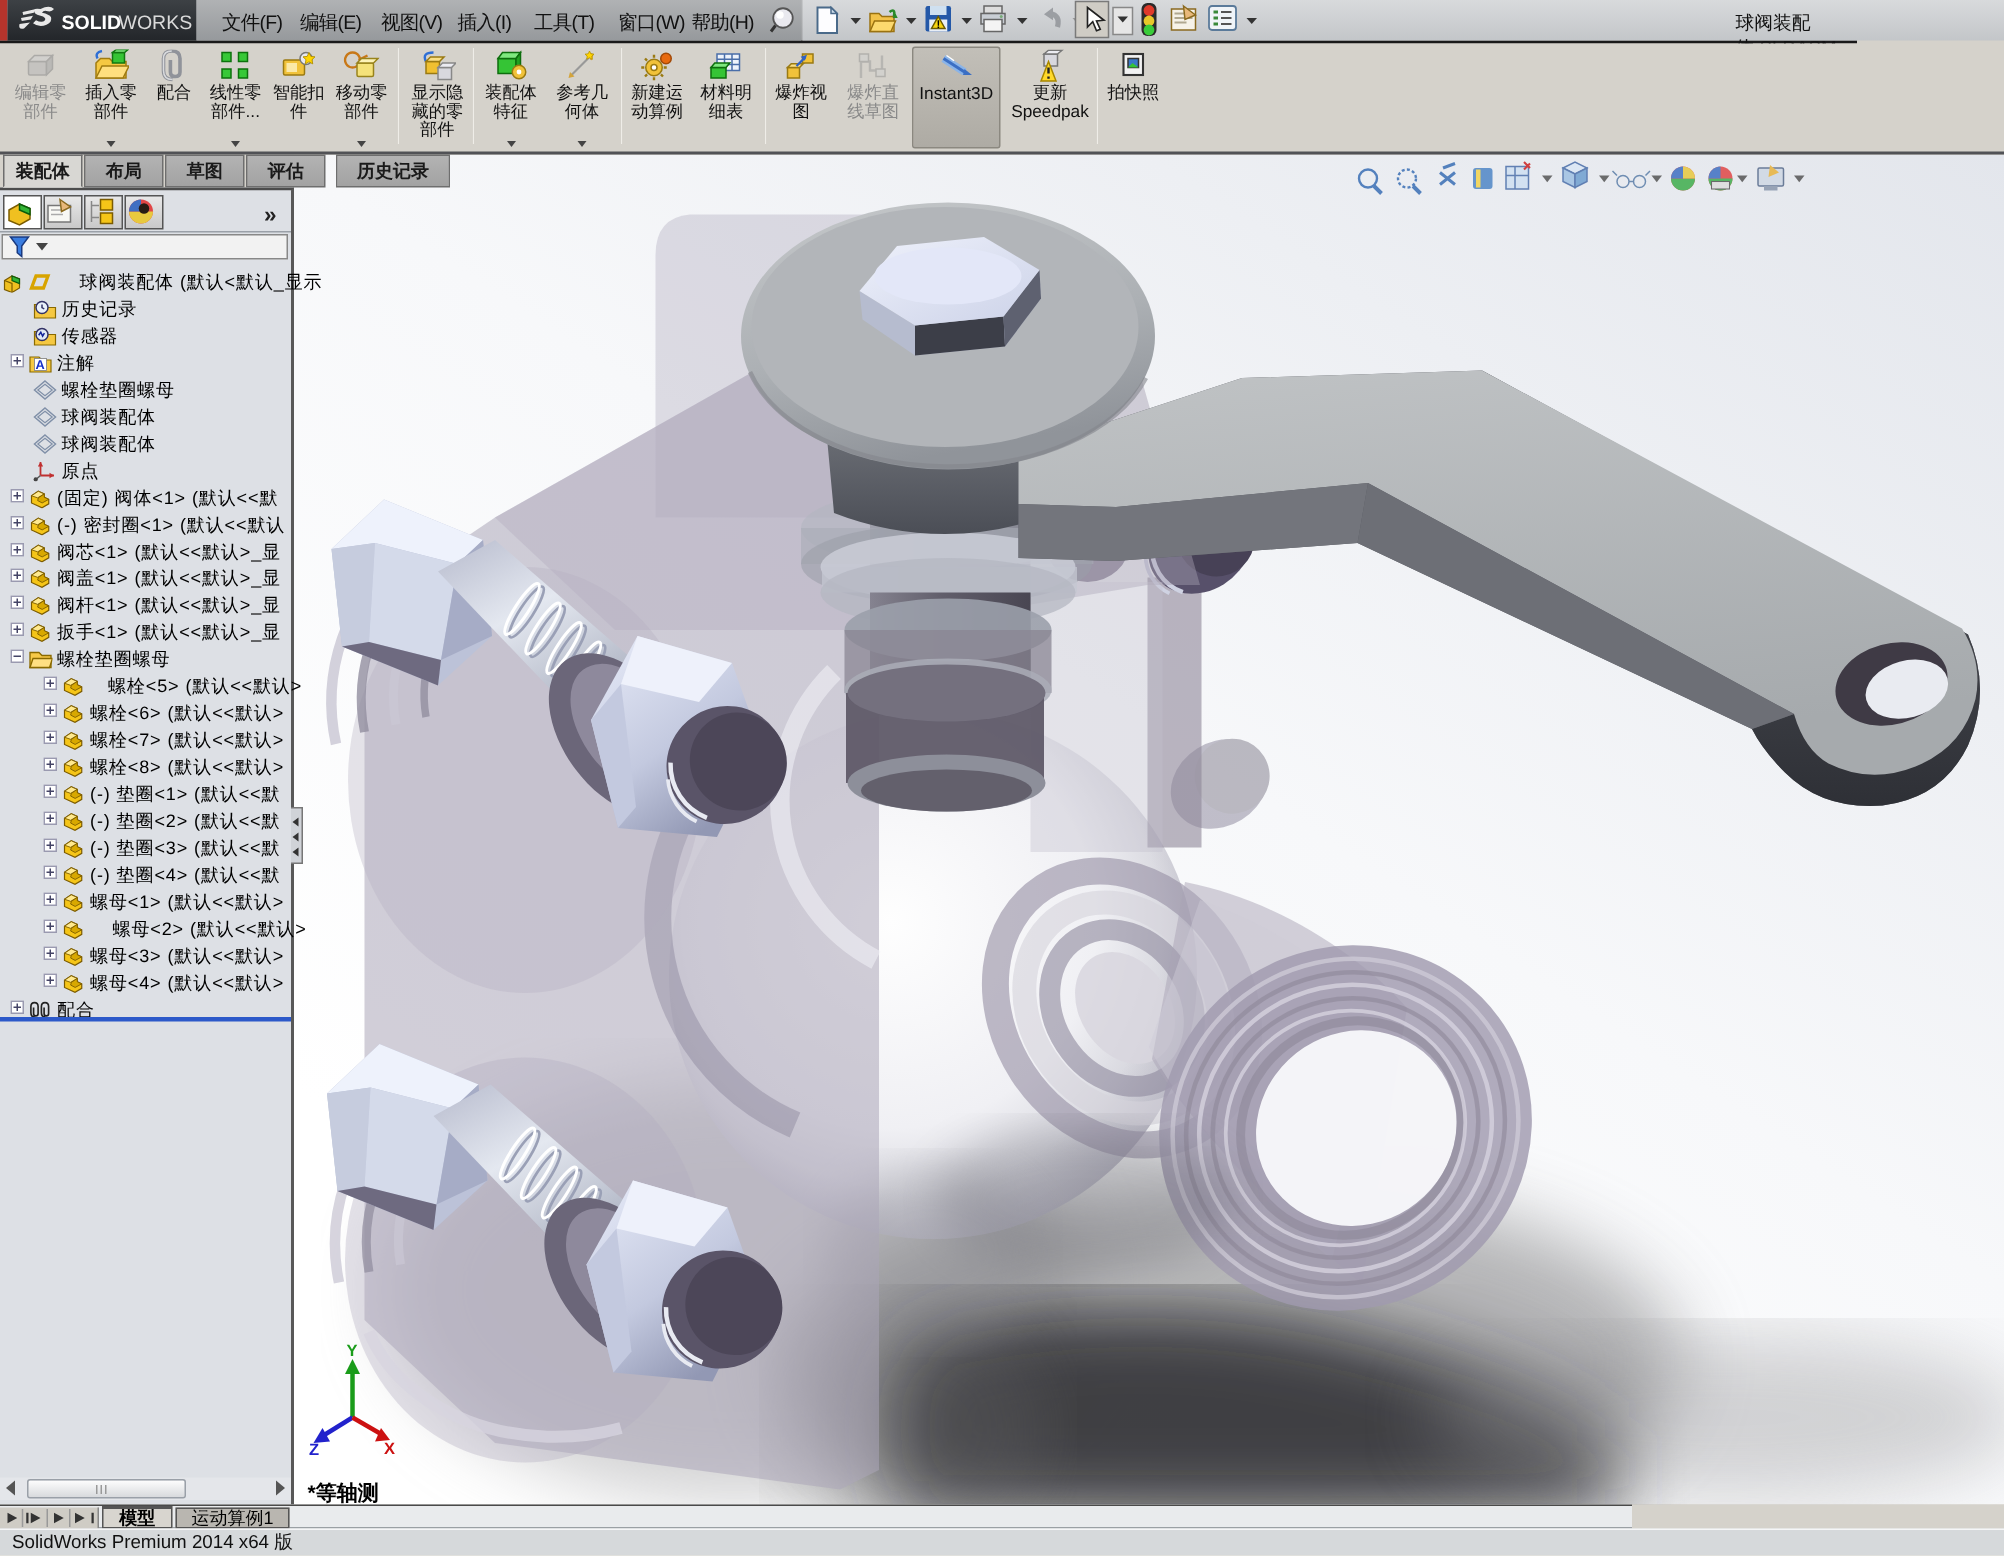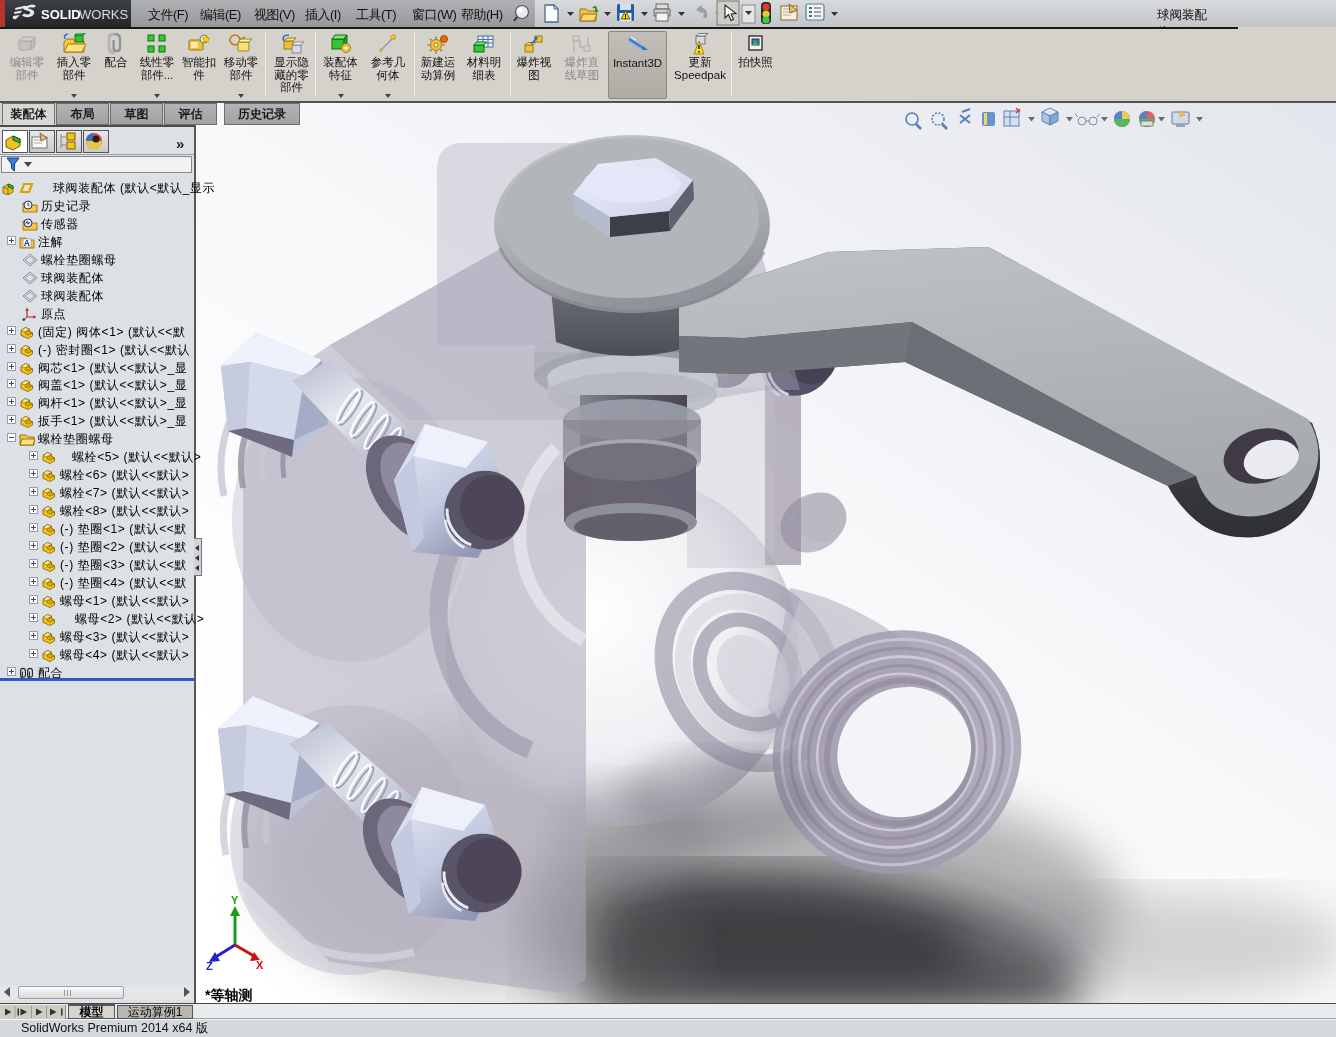--- a/index.html
+++ b/index.html
@@ -35,22 +35,22 @@
 .plus.p:after{content:"";position:absolute;left:3px;top:1px;width:1px;height:5px;background:#446}
 #bluebar{position:absolute;left:0;top:551px;width:194px;height:3px;background:#2c59c9}
 #hscroll{position:absolute;left:0;bottom:3px;width:194px;height:15px;background:#e4e6ea}
 
 #ptoolbar{position:absolute;left:0;top:0;width:194px;height:28px;background:#dde0e5;border-bottom:1px solid #9aa0a8}
 .ptab{top:3px}
 #splitter{position:absolute;left:194px;top:411px;width:8px;height:38px;background:#d0d3d8;border:1px solid #777;border-left:none;z-index:9}
 #hscroll .sarrow{position:absolute;top:2px;width:0;height:0;border-top:5px solid transparent;border-bottom:5px solid transparent}
 #hthumb{position:absolute;left:18px;top:1px;width:106px;height:13px;background:linear-gradient(#fdfdfd,#d8dadd);border:1px solid #9aa0a8;border-radius:2px}
 
-#bottabs{position:absolute;left:0;top:1003px;width:1336px;height:16px;background:#e9ebed;border-top:1px solid #4a4a4a;border-bottom:1px solid #9aa0a4}
-#statusbar{position:absolute;left:0;top:1019px;width:1336px;height:18px;background:#d6d9db;border-top:1px solid #f5f6f7;font-size:12.5px;color:#111;padding-left:21px;line-height:17px}
+#bottabs{position:absolute;left:0;top:1003px;width:1088px;height:16px;background:#e9ebed;border-top:1px solid #4a4a4a;border-bottom:1px solid #9aa0a4}
+#statusbar{position:absolute;left:0;top:1019px;width:1336px;height:18px;background:#d6d9db;border-top:1px solid #f5f6f7;font-size:12.5px;color:#111;padding-left:8px;line-height:17px}
 
 #viewport{position:absolute;left:196px;top:103px;width:1140px;height:900px}
 </style></head><body>
 <div id="app">
 <div id="viewport"><svg id="vpsvg" width="1140" height="900" viewBox="196 103 1140 900">
         <defs>
 <linearGradient id="vbg" x1="1" y1="0" x2="0.25" y2="0.9">
  <stop offset="0" stop-color="#e3e6ec"></stop>
             <stop offset="0.55" stop-color="#f7f8fa"></stop>
             <stop offset="1" stop-color="#ffffff"></stop>

